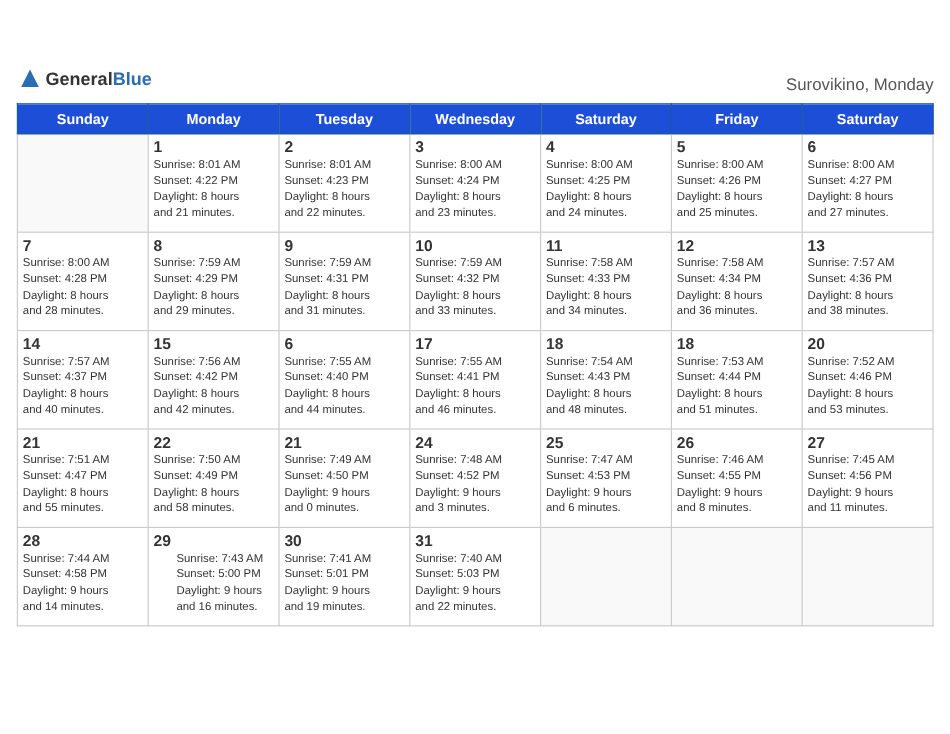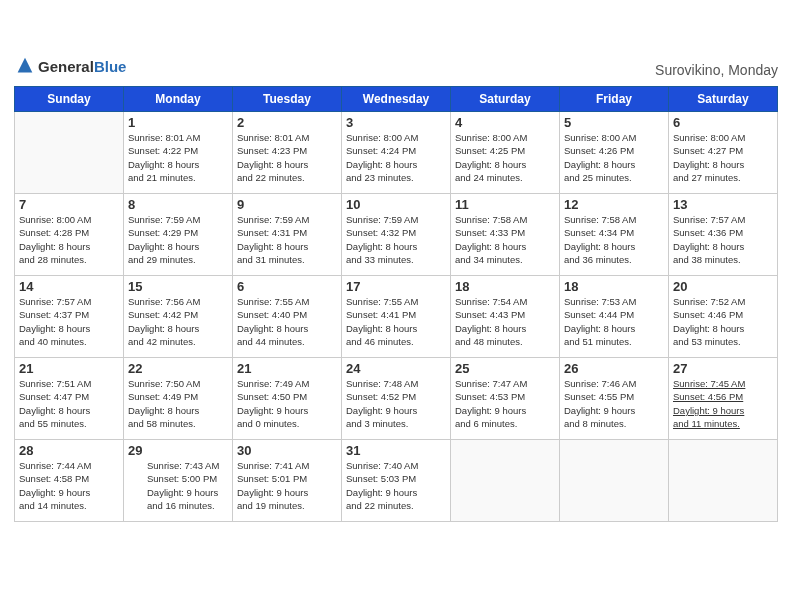--- a/index.html
+++ b/index.html
@@ -301,21 +301,21 @@
           </td>
           <td>
             <span class="day-number">26</span>
             <div class="day-info" style="white-space: pre-line;">Sunrise: 7:46 AM
 Sunset: 4:55 PM
 Daylight: 9 hours
 and 8 minutes.</div>
           </td>
           <td>
             <span class="day-number">27</span>
-            <div class="day-info" style="white-space: pre-line; text-decoration: underline;">Sunrise: 7:45 AM
+            <div class="day-info" style="white-space: pre-line;">Sunrise: 7:45 AM
 Sunset: 4:56 PM
 Daylight: 9 hours
 and 11 minutes.</div>
           </td>
         </tr>
         <tr>
           <td>
             <span class="day-number">28</span>
             <div class="day-info" style="white-space: pre-line;">Sunrise: 7:44 AM
 Sunset: 4:58 PM

